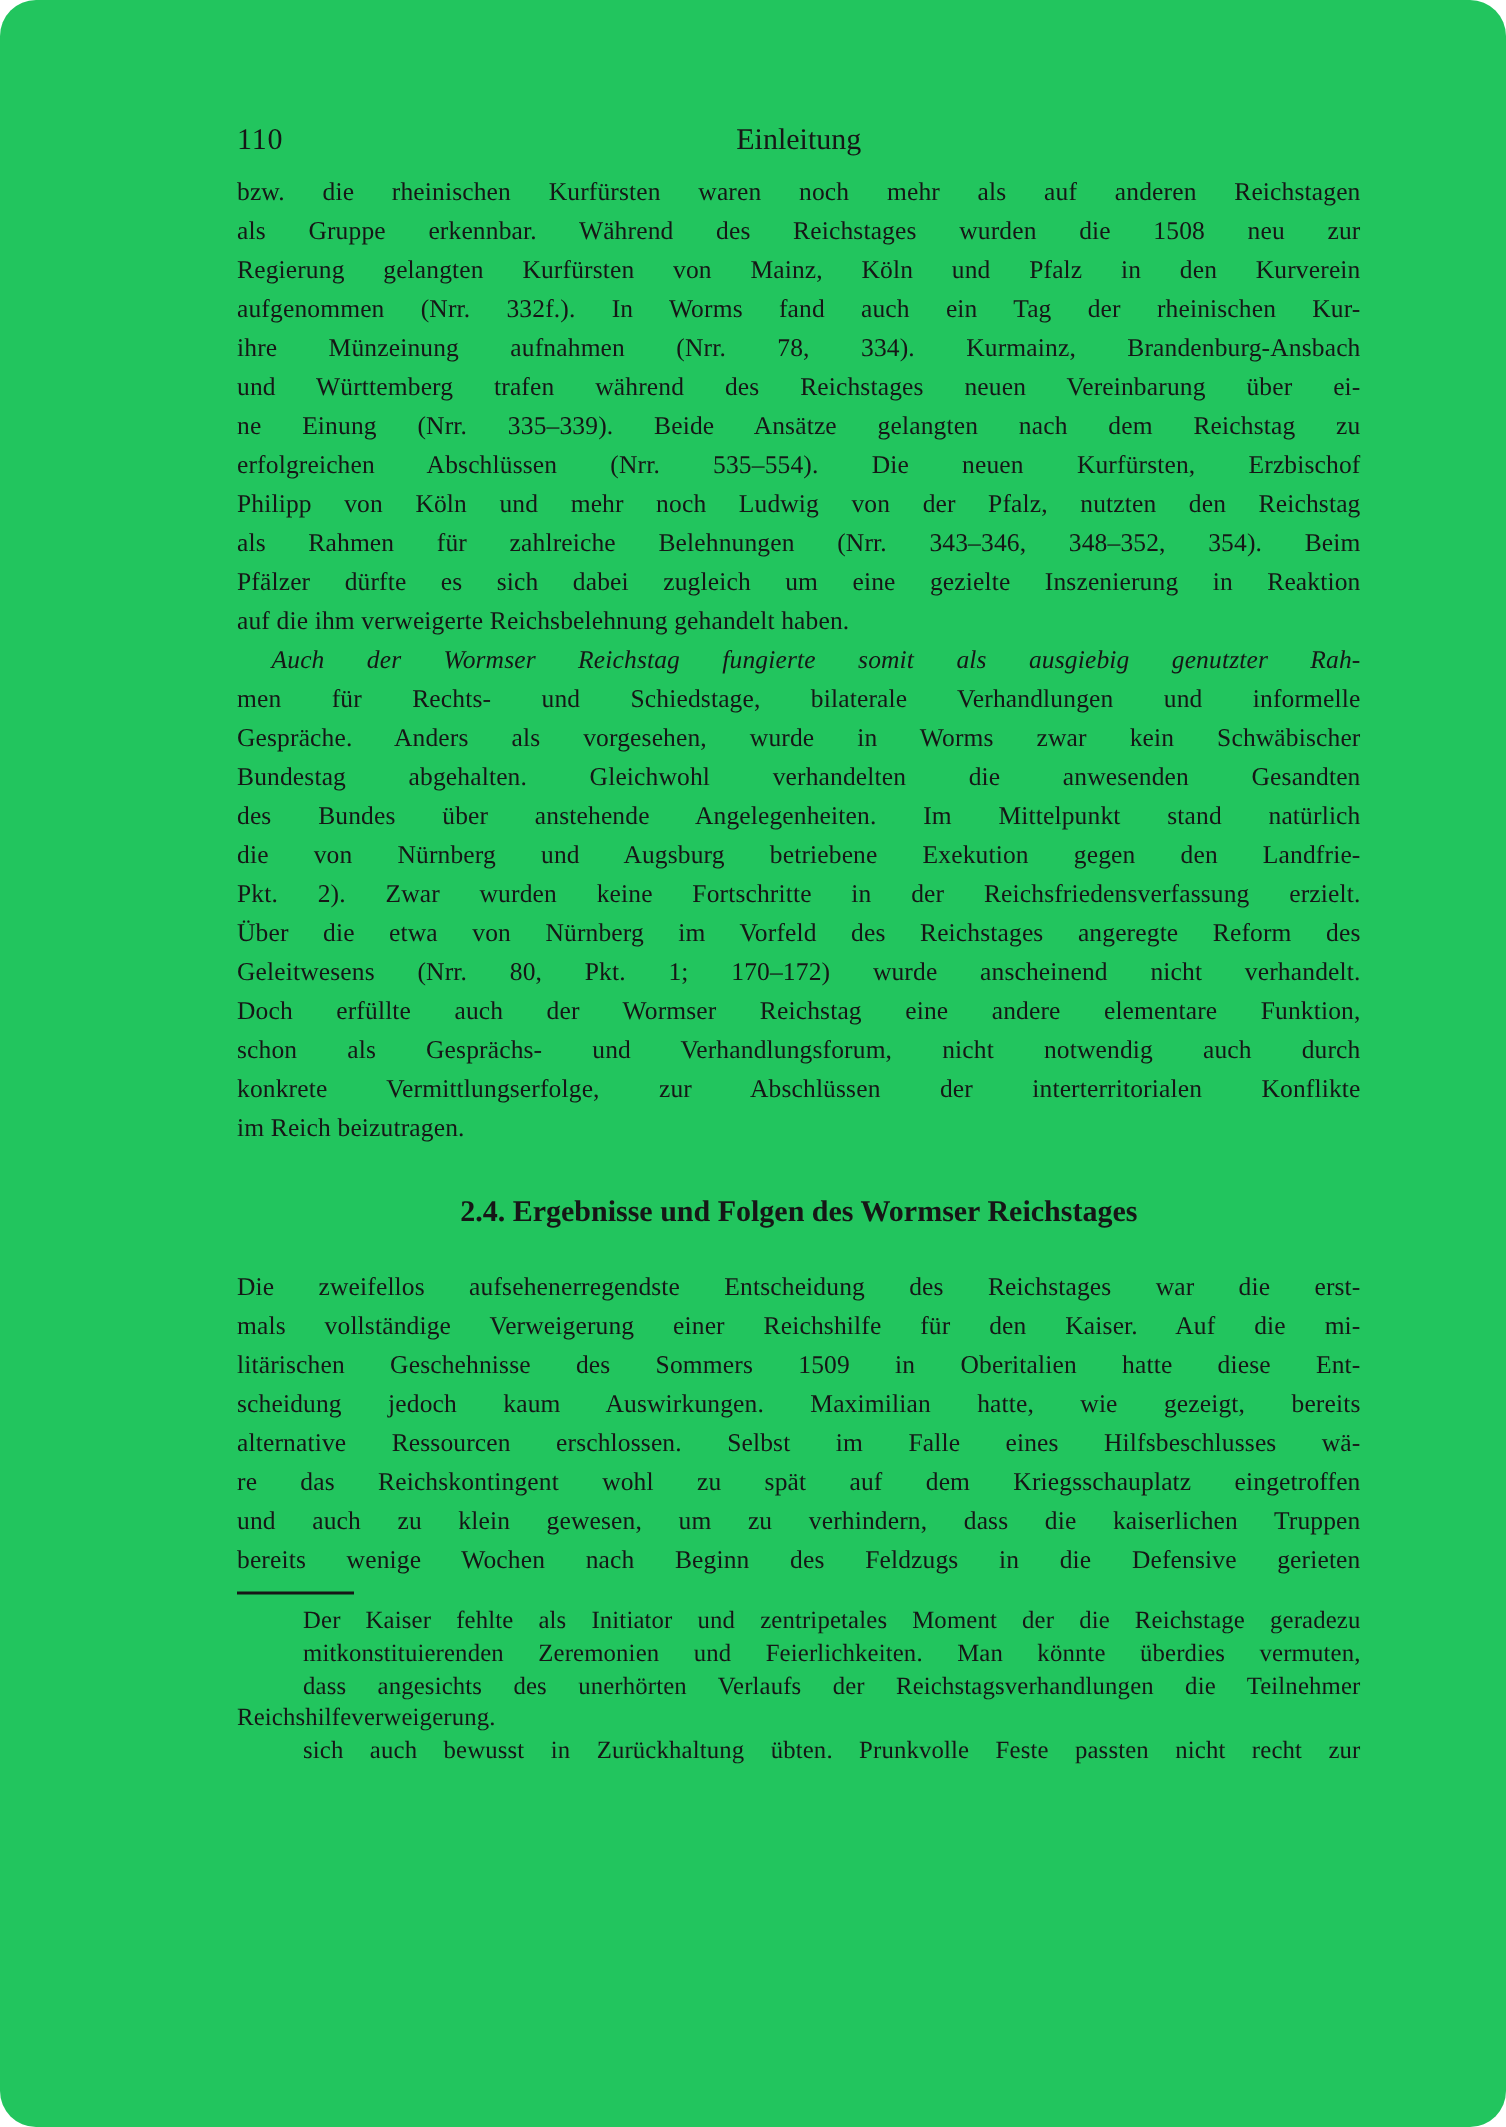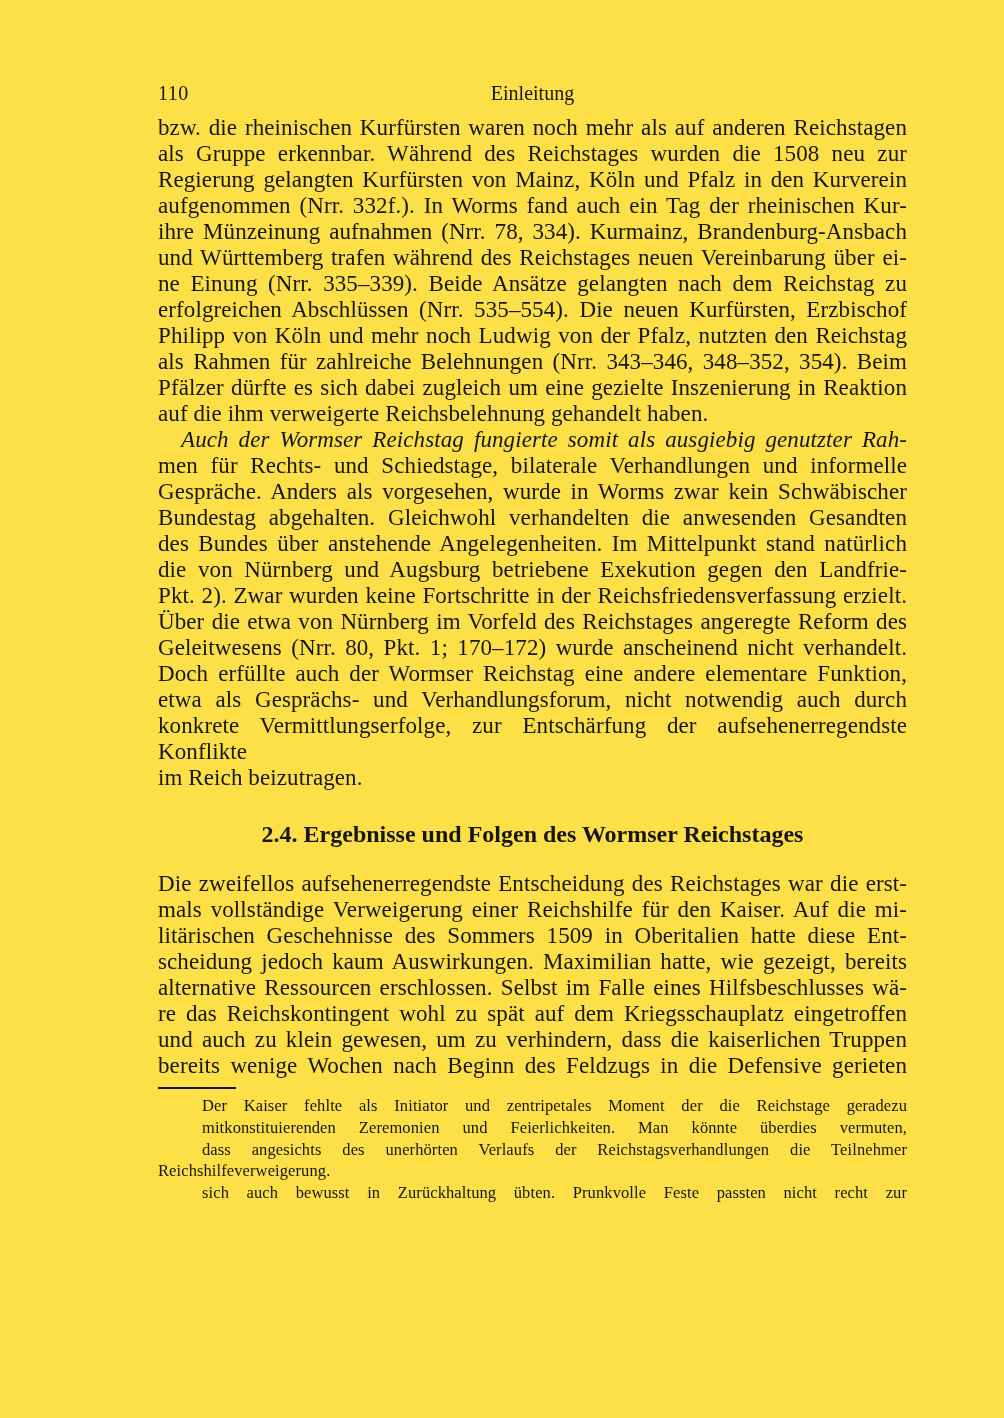--- a/index.html
+++ b/index.html
@@ -6,49 +6,50 @@
   body {
     width: 1004px; height: 1418px;
     background: #ffffff;
     font-family: "Liberation Serif", serif;
     color: #161616;
     -webkit-font-smoothing: antialiased;
   }
   .page {
     position: relative;
     width: 1004px; height: 1418px;
-    background: #fde047;
+    background: #22c55e;
     overflow: hidden;
+    border-radius: 24px;
   }
   .page-header {
     position: absolute;
     top: 80px; left: 158px;
     width: 749px; height: 26px;
     font-size: 20px; line-height: 26px;
   }
   .page-number { position: absolute; left: 0; top: 0; letter-spacing: 0.5px; }
   .running-head { position: absolute; left: 0; right: 0; top: 0; text-align: center; }
   .page-body {
     position: absolute;
     top: 115px; left: 158px;
     width: 749px;
   }
   .paragraph { margin: 0; }
   .line {
-    font-size: 23px;
+    font-size: 17px;
     line-height: 26px;
     white-space: normal;
     text-align: left;
     letter-spacing: 0.1px;
   }
   .line.just { text-align: justify; text-align-last: justify; }
   .line.indent { text-indent: 23px; font-style: italic; }
   .section-heading {
     margin: 30px 0 24px 0;
-    font-size: 24px;
+    font-size: 20px;
     line-height: 26px;
     font-weight: bold;
     text-align: center;
   }
   .footnote { margin-top: 8px; }
   .footnote-rule {
     width: 78px; height: 0;
     border: none;
     border-top: 2px solid #161616;
     margin: 0 0 6px 0;
@@ -91,22 +92,22 @@
         <div class="line indent just">Auch der Wormser Reichstag fungierte somit als ausgiebig genutzter Rah-</div>
         <div class="line just">men für Rechts- und Schiedstage, bilaterale Verhandlungen und informelle</div>
         <div class="line just">Gespräche. Anders als vorgesehen, wurde in Worms zwar kein Schwäbischer</div>
         <div class="line just">Bundestag abgehalten. Gleichwohl verhandelten die anwesenden Gesandten</div>
         <div class="line just">des Bundes über anstehende Angelegenheiten. Im Mittelpunkt stand natürlich</div>
         <div class="line just">die von Nürnberg und Augsburg betriebene Exekution gegen den Landfrie-</div>
         <div class="line just">Pkt. 2). Zwar wurden keine Fortschritte in der Reichsfriedensverfassung erzielt.</div>
         <div class="line just">Über die etwa von Nürnberg im Vorfeld des Reichstages angeregte Reform des</div>
         <div class="line just">Geleitwesens (Nrr. 80, Pkt. 1; 170–172) wurde anscheinend nicht verhandelt.</div>
         <div class="line just">Doch erfüllte auch der Wormser Reichstag eine andere elementare Funktion,</div>
-        <div class="line just">etwa als Gesprächs- und Verhandlungsforum, nicht notwendig auch durch</div>
-        <div class="line just">konkrete Vermittlungserfolge, zur Entschärfung der aufsehenerregendste Konflikte</div>
+        <div class="line just">schon als Gesprächs- und Verhandlungsforum, nicht notwendig auch durch</div>
+        <div class="line just">konkrete Vermittlungserfolge, zur Abschlüssen der interterritorialen Konflikte</div>
         <div class="line">im Reich beizutragen.</div>
       </div>
       <h2 class="section-heading">2.4. Ergebnisse und Folgen des Wormser Reichstages</h2>
       <div class="paragraph">
         <div class="line just">Die zweifellos aufsehenerregendste Entscheidung des Reichstages war die erst-</div>
         <div class="line just">mals vollständige Verweigerung einer Reichshilfe für den Kaiser. Auf die mi-</div>
         <div class="line just">litärischen Geschehnisse des Sommers 1509 in Oberitalien hatte diese Ent-</div>
         <div class="line just">scheidung jedoch kaum Auswirkungen. Maximilian hatte, wie gezeigt, bereits</div>
         <div class="line just">alternative Ressourcen erschlossen. Selbst im Falle eines Hilfsbeschlusses wä-</div>
         <div class="line just">re das Reichskontingent wohl zu spät auf dem Kriegsschauplatz eingetroffen</div>

